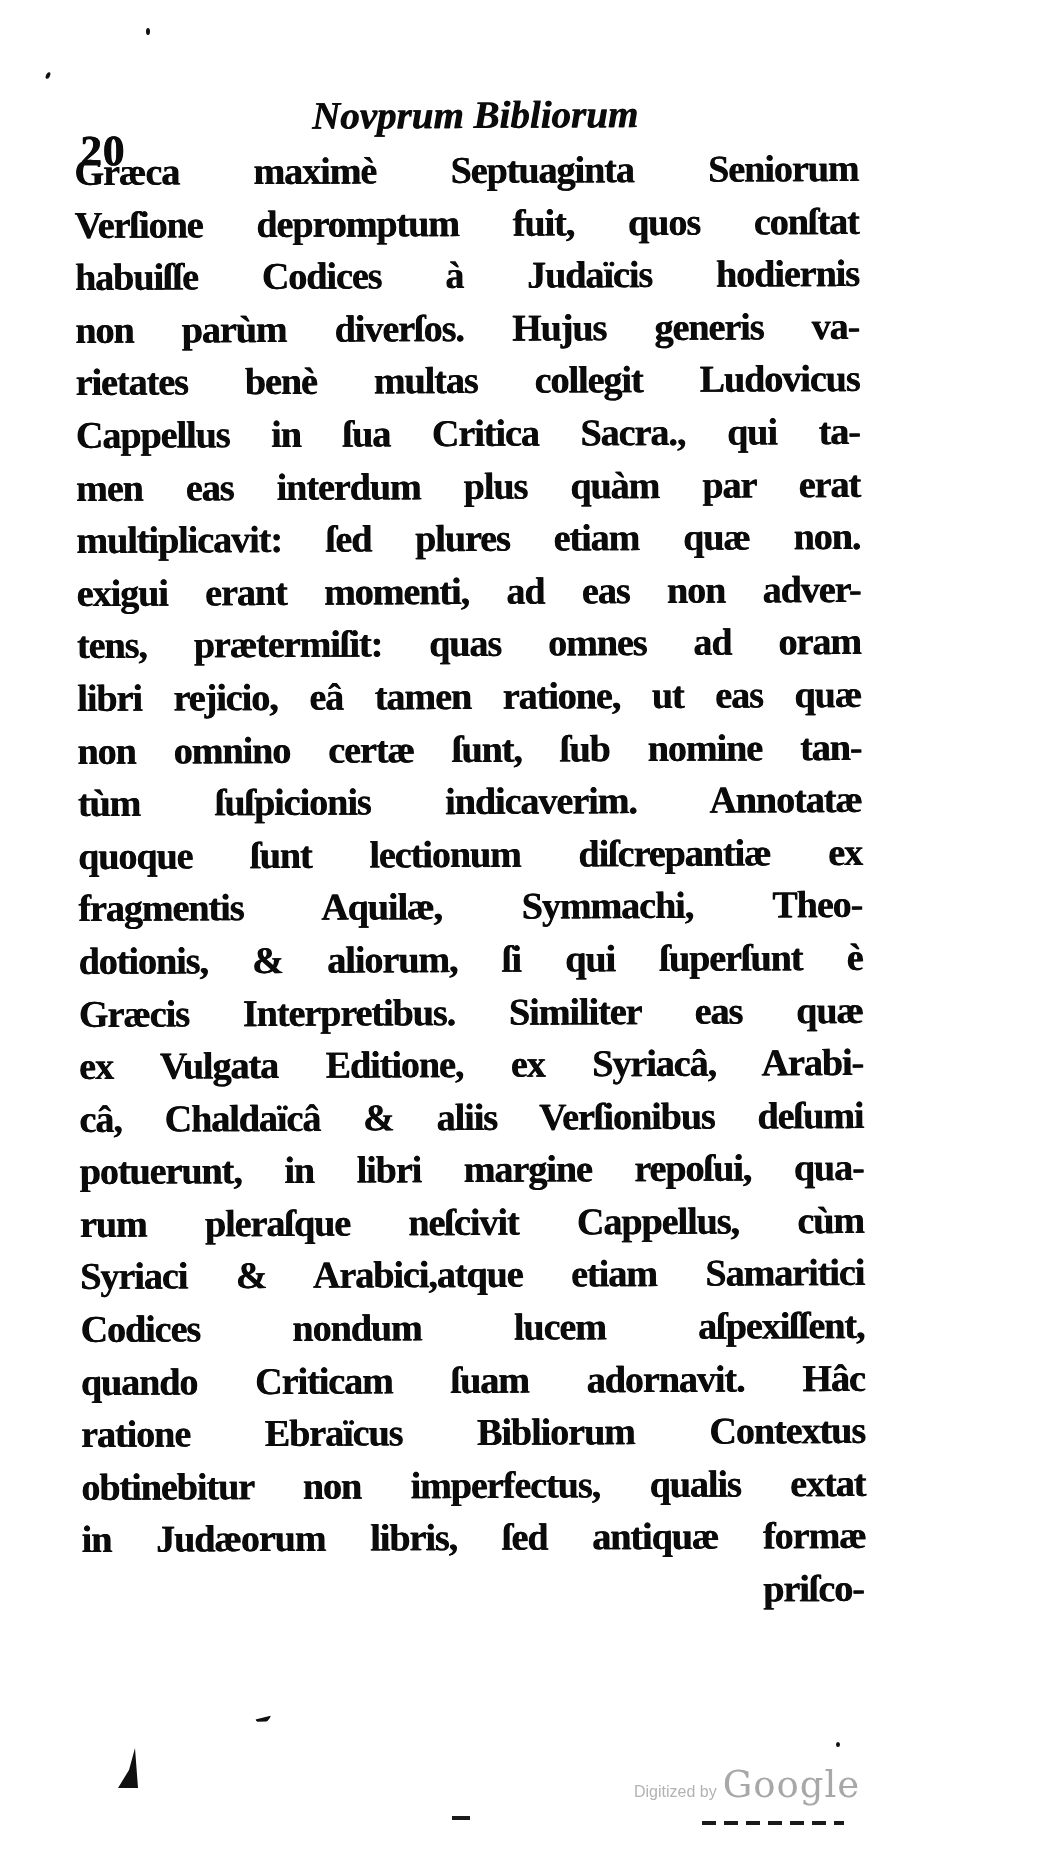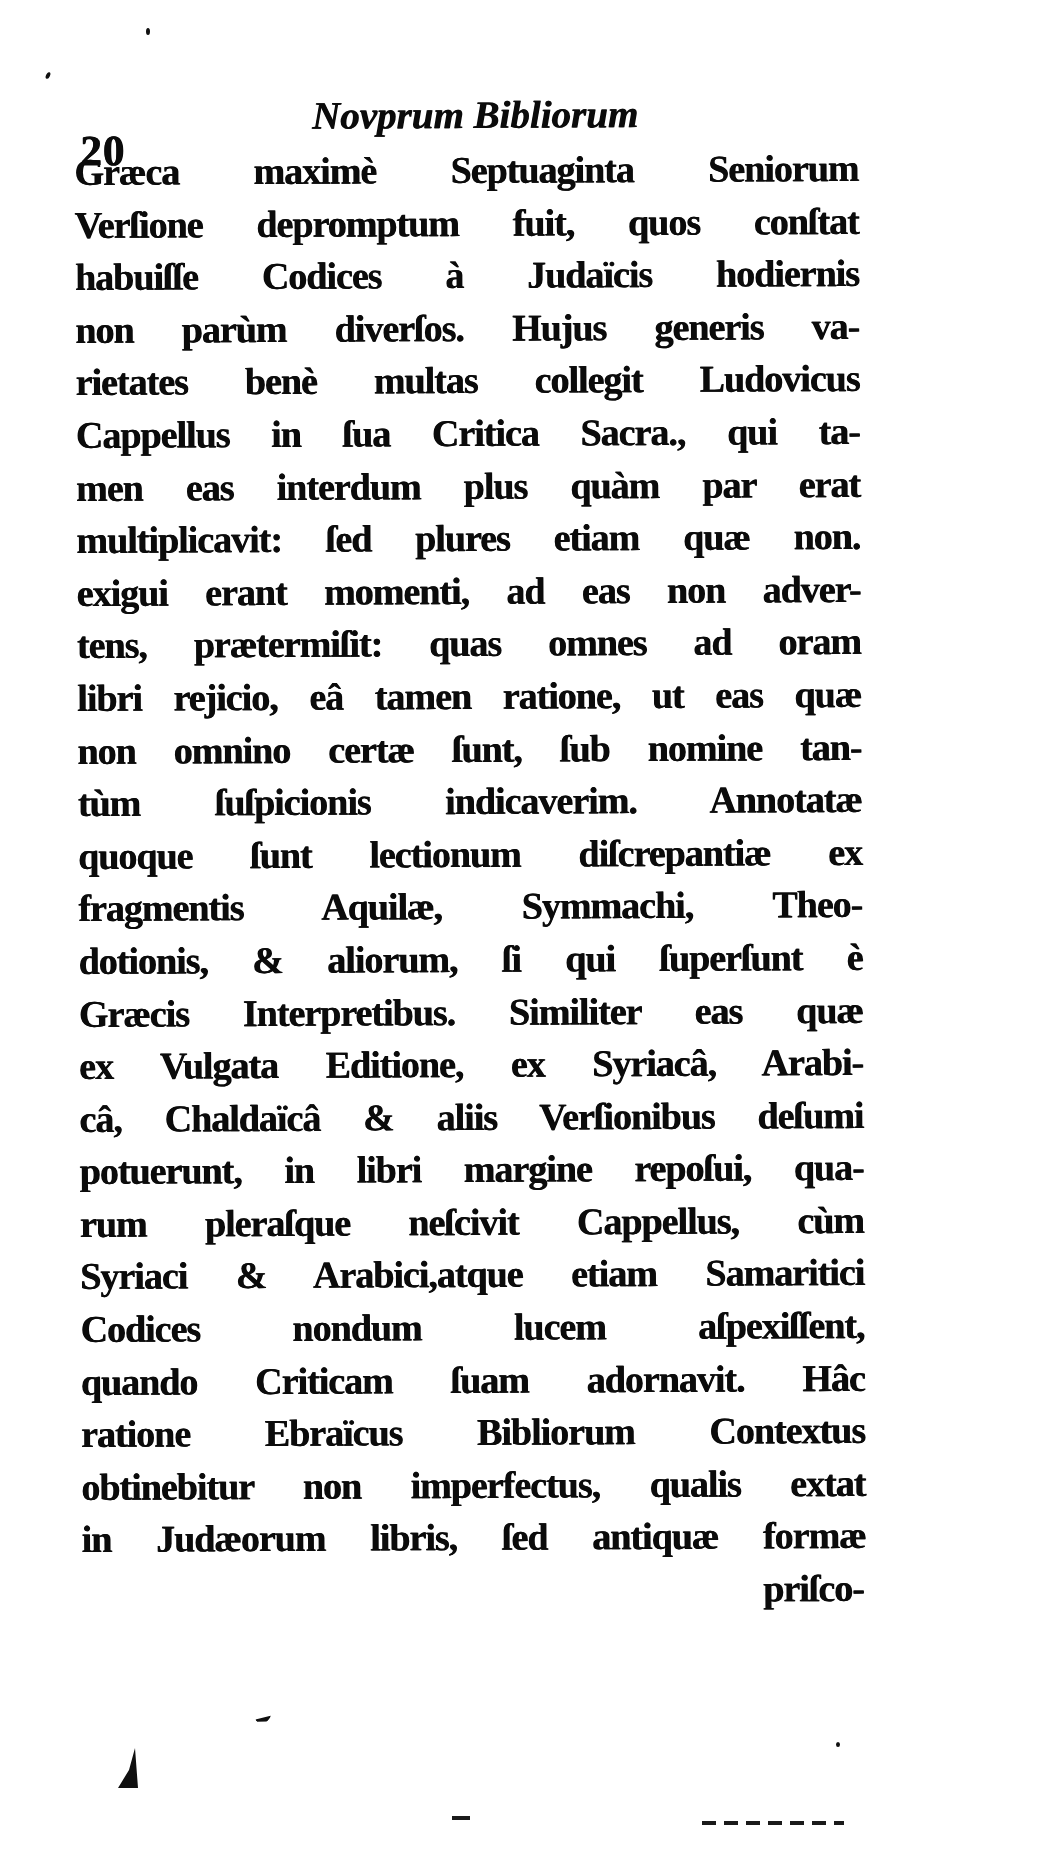--- a/index.html
+++ b/index.html
@@ -118,20 +118,24 @@
       <div class="line">rum pleraſque neſcivit Cappellus, cùm</div>
       <div class="line">Syriaci &amp; Arabici,atque etiam Samaritici</div>
       <div class="line">Codices nondum lucem aſpexiſſent,</div>
       <div class="line">quando Criticam ſuam adornavit. Hâc</div>
       <div class="line">ratione Ebraïcus Bibliorum Contextus</div>
       <div class="line">obtinebitur non imperfectus, qualis extat</div>
       <div class="line">in Judæorum libris, ſed antiquæ formæ</div>
       <div class="catchword-line">priſco-</div>
   </div>
 
+  <div class="watermark">
+    <span class="wm-prefix">Digitized by</span>
+    <span class="wm-brand" style="color: rgb(168, 168, 168);">Google</span>
+  </div>
 
   <div class="artifact blot-wedge"></div>
   <div class="artifact speck-comma"></div>
   <div class="artifact speck-a"></div>
   <div class="artifact speck-b"></div>
   <div class="artifact dash-small"></div>
   <div class="artifact dash-line"></div>
   <div class="artifact dot-a"></div>
 
 </div>

